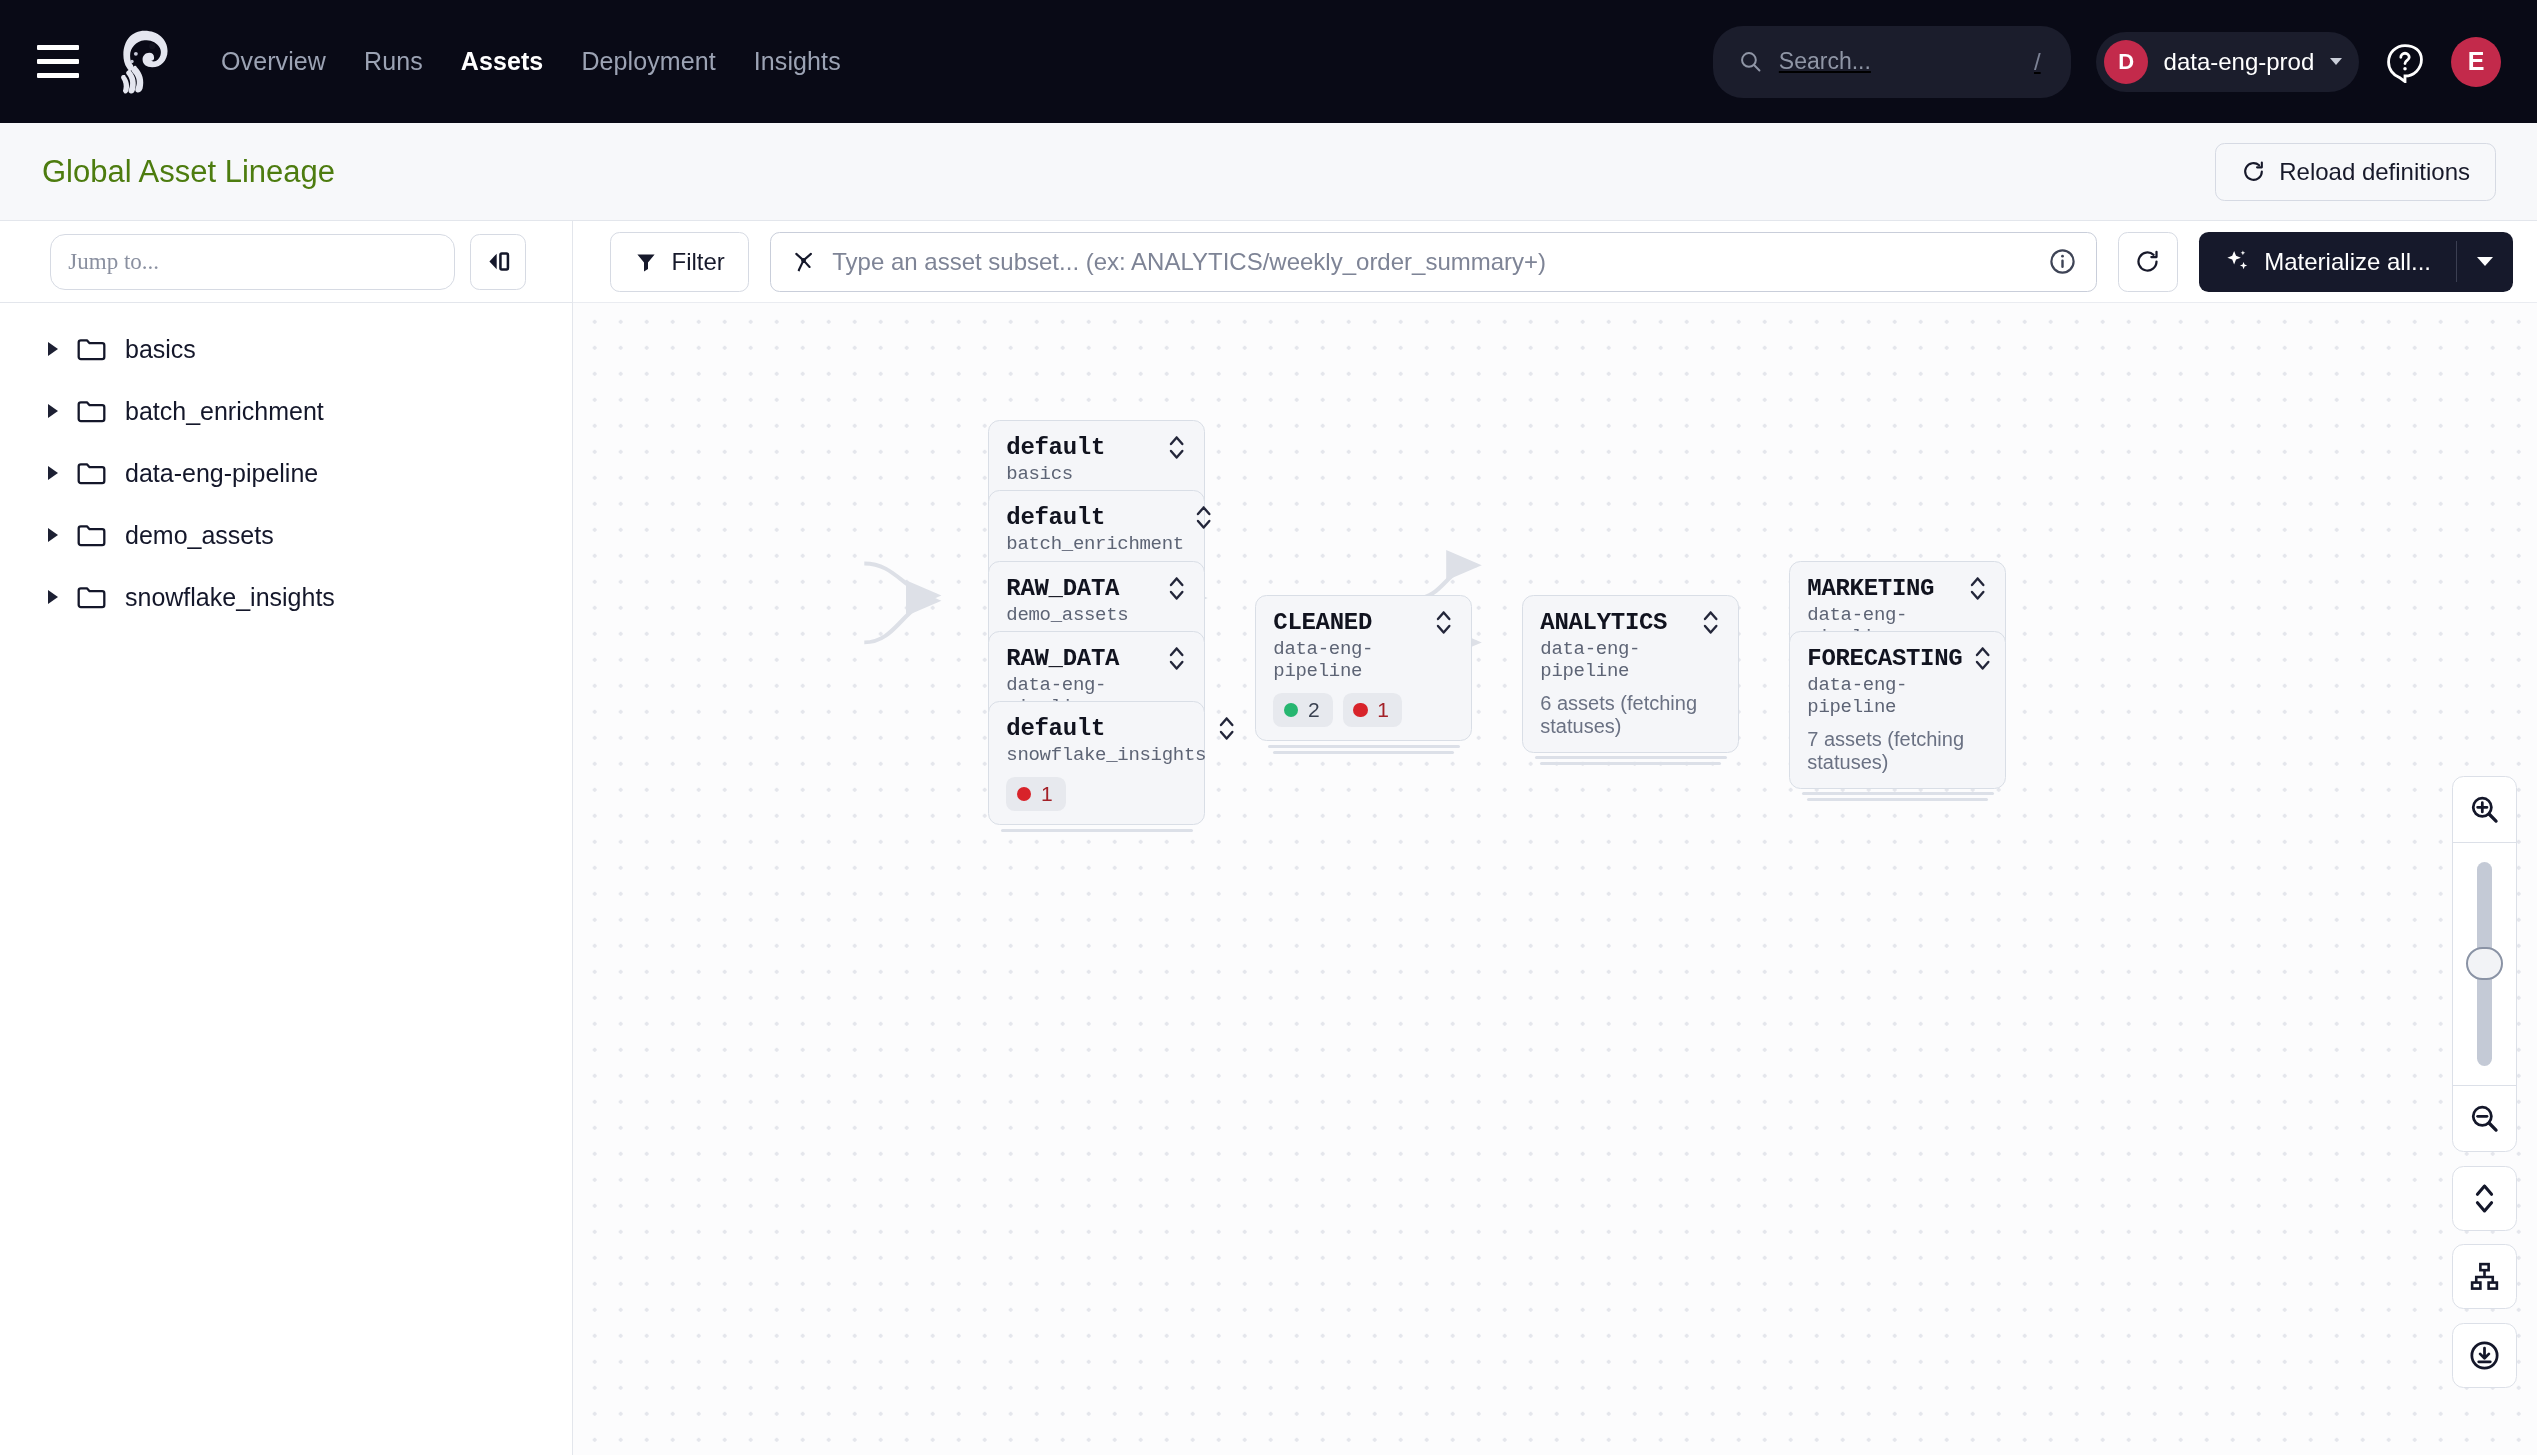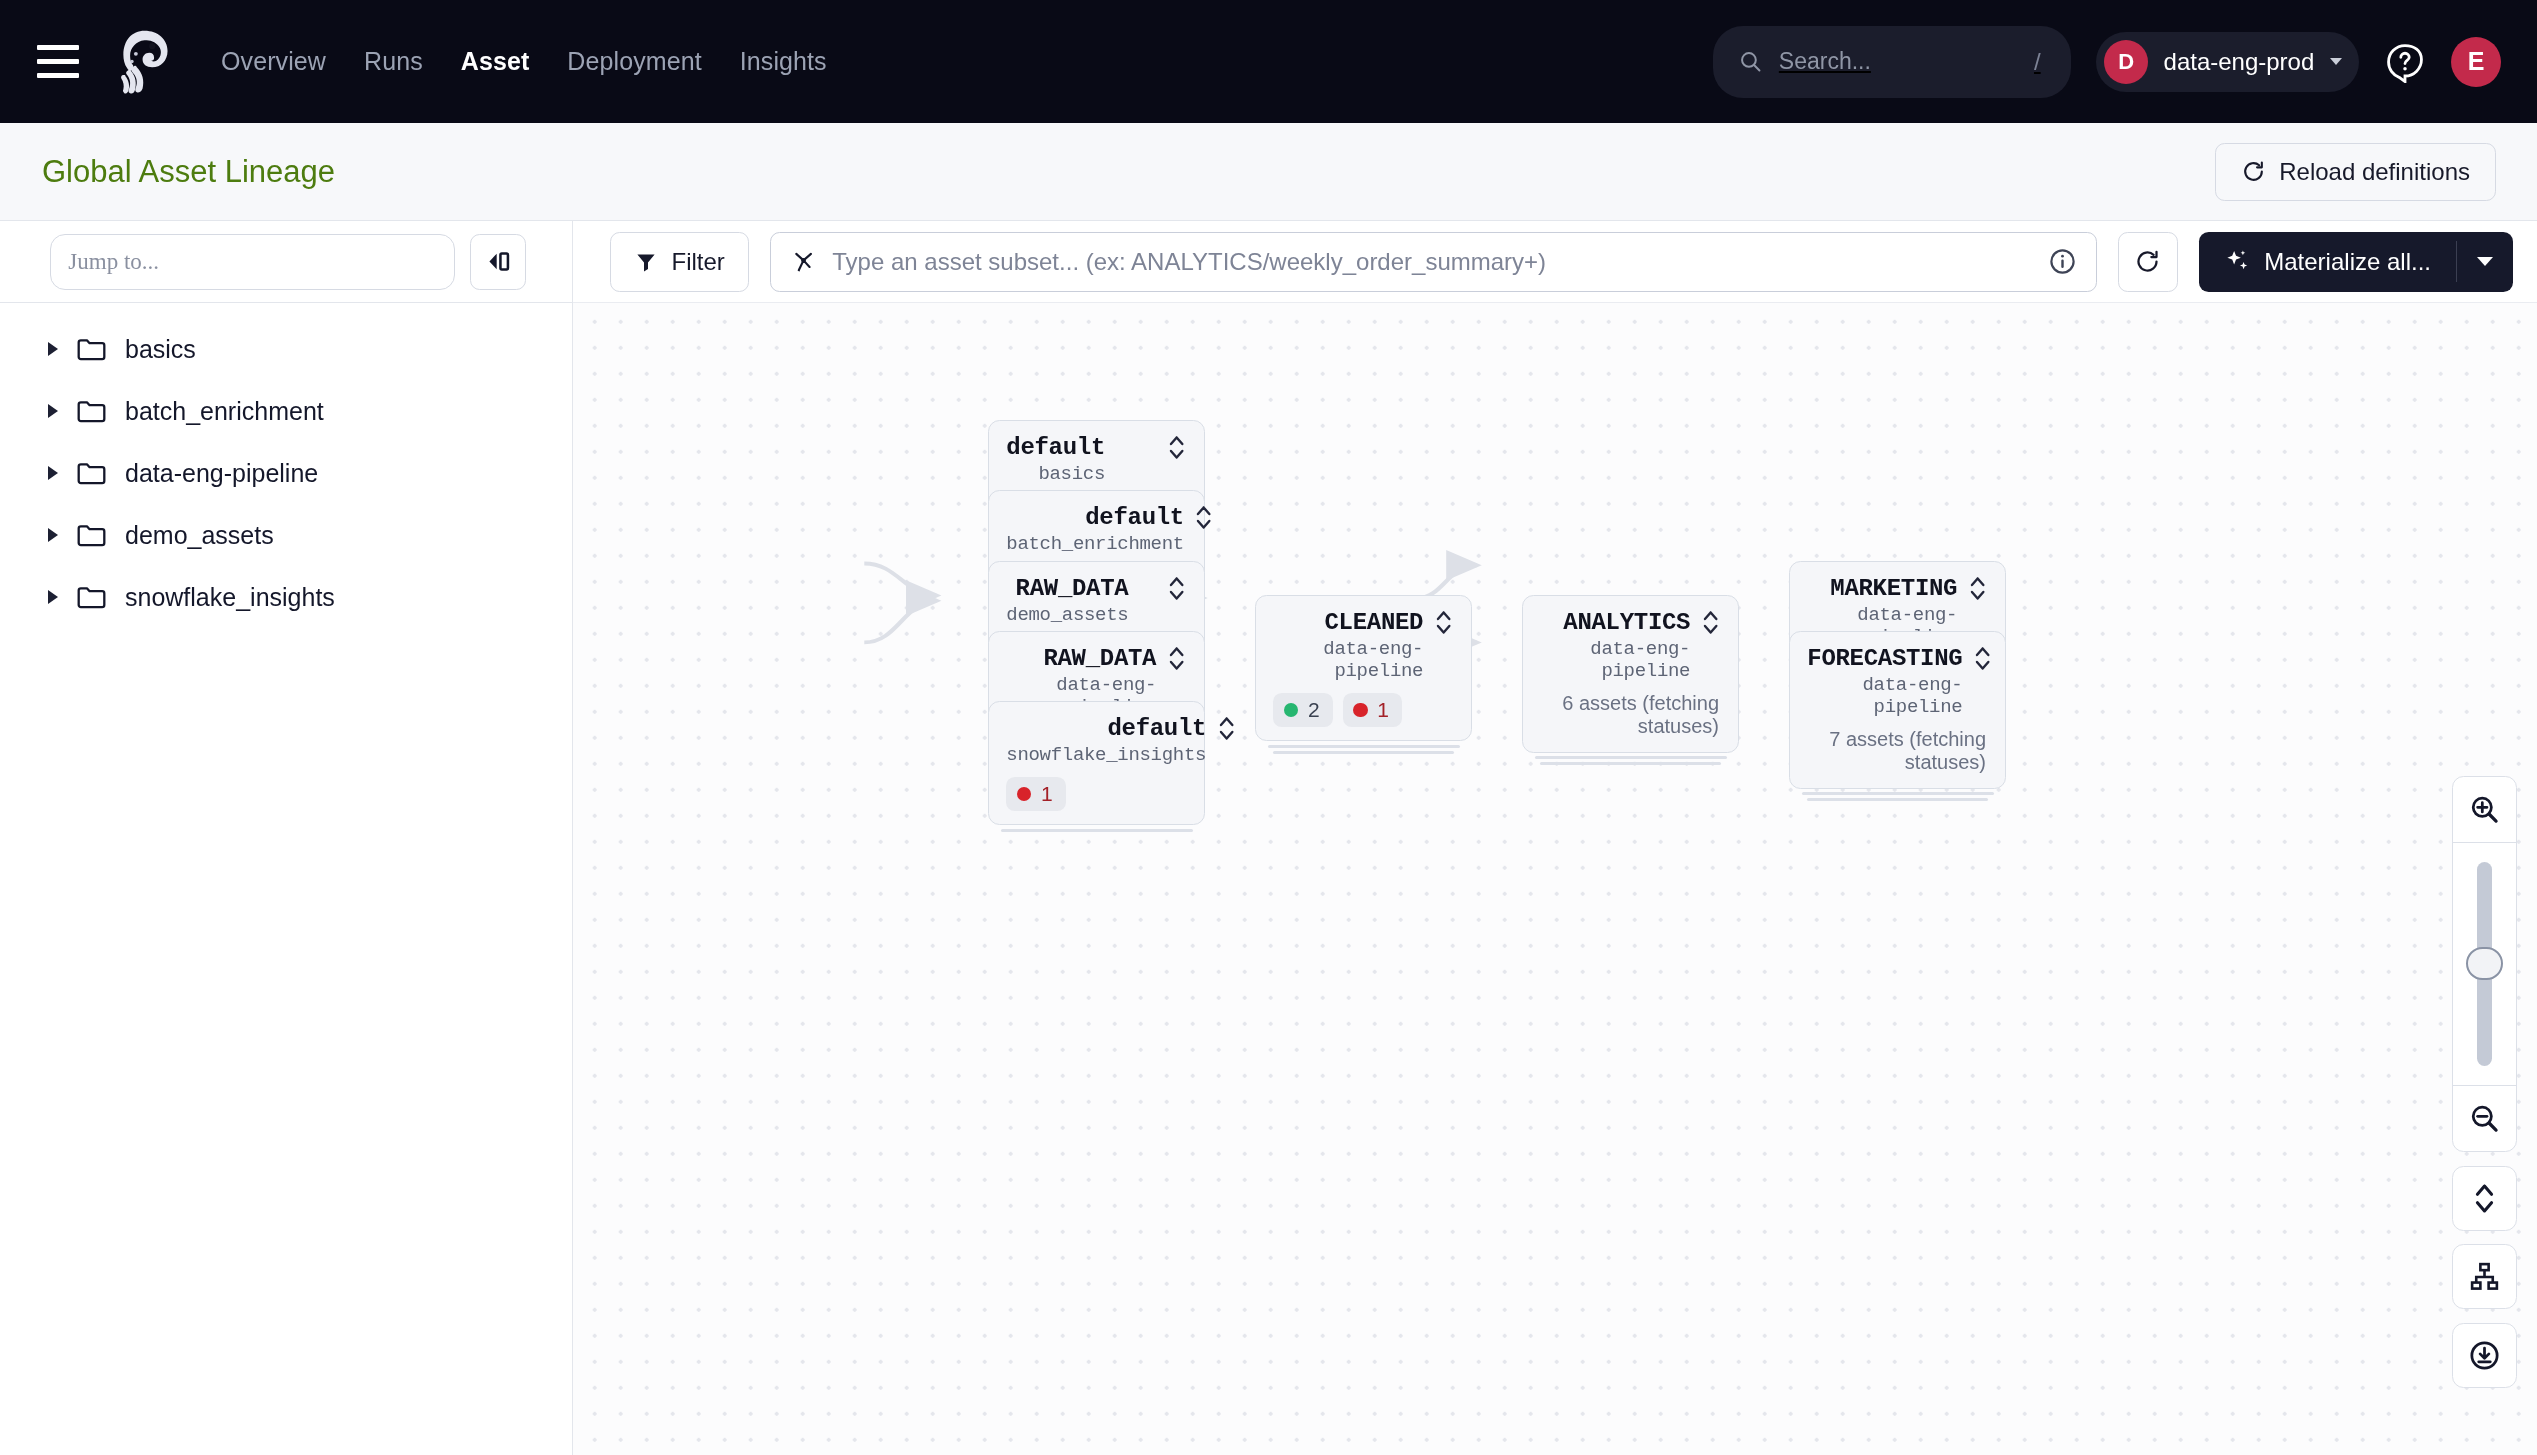--- a/index.html
+++ b/index.html
@@ -107,21 +107,21 @@
   .canvas {
     flex: 1; position: relative; background-color: #FCFCFD;
     background-image: radial-gradient(#E4E6EC 2px, transparent 2.1px);
     background-size: 26px 26px; background-position: 8.7px 5.8px;
     border-top: 1px solid #EAECF1; overflow: hidden;
   }
 
   
   .node {
     position: absolute; background: #F5F6F9; border: 1px solid #D9DEE6;
-    border-radius: 11.5px; padding: 13.5px 19px 13.5px 17.3px; cursor: pointer; text-align: right;
+    border-radius: 11.5px; padding: 13.5px 19px 13.5px 17.3px; cursor: pointer;
   }
   .node .nrow { display: flex; align-items: flex-start; }
   .nname { font-family: "Liberation Mono", monospace; font-size: 24px;
     font-weight: bold; color: #11131F; letter-spacing: -0.3px; line-height: 1.05; }
   .nsub { font-family: "Liberation Mono", monospace; font-size: 19px;
     color: #5D6475; margin-top: 3.8px; letter-spacing: -0.3px; }
   .nexp { margin-left: auto; color: #23263A; flex: none; padding-left: 11.5px; }
   .badges { display: flex; gap: 9.6px; margin-top: 10.6px; }
   .badge { display: flex; align-items: center; gap: 9.6px; background: #E7E9EE;
     border-radius: 8.7px; padding: 4.8px 13.5px 4.8px 10.6px; font-size: 21px; }
@@ -167,21 +167,21 @@
       <circle cx="29" cy="30" r="2" fill="#C9CCDB"></circle>
       <circle cx="25" cy="38" r="1.7" fill="#C9CCDB"></circle>
       <path d="M30 44c6 6 8 14 6 22-1 3-4 5-6 4-2-1-2-3-1-5 2-5 1-11-3-15-2-2-2-4 0-6s3-2 4 0z" fill="#E4E6EF"></path>
       <path d="M24 48c5 6 6 13 4 20-1 3-3 4-5 3s-2-3-1-5c2-5 1-10-2-14-2-2-1-4 1-5s2-1 3 1z" fill="#E4E6EF"></path>
       <path d="M18 53c4 5 5 11 3 16-1 2-3 3-4 2s-2-2-1-4c1-4 0-8-2-11-1-2 0-4 2-4s2 0 2 1z" fill="#E4E6EF"></path>
     </svg>
   </div>
   <div class="navlinks">
     <span class="navlink">Overview</span>
     <span class="navlink">Runs</span>
-    <span class="navlink active">Asset</span>
+    <span class="navlink active">Assets</span>
     <span class="navlink">Deployment</span>
     <span class="navlink">Insights</span>
   </div>
 
   <div class="nav-right">
     <div class="searchbox">
       <svg width="25" height="25" viewBox="0 0 24 24">
         <circle cx="10.5" cy="10.5" r="6.6" fill="none" stroke="#9096A6" stroke-width="1.9"></circle>
         <line x1="15.4" y1="15.4" x2="20.6" y2="20.6" stroke="#9096A6" stroke-width="1.9" stroke-linecap="round"></line>
       </svg>

